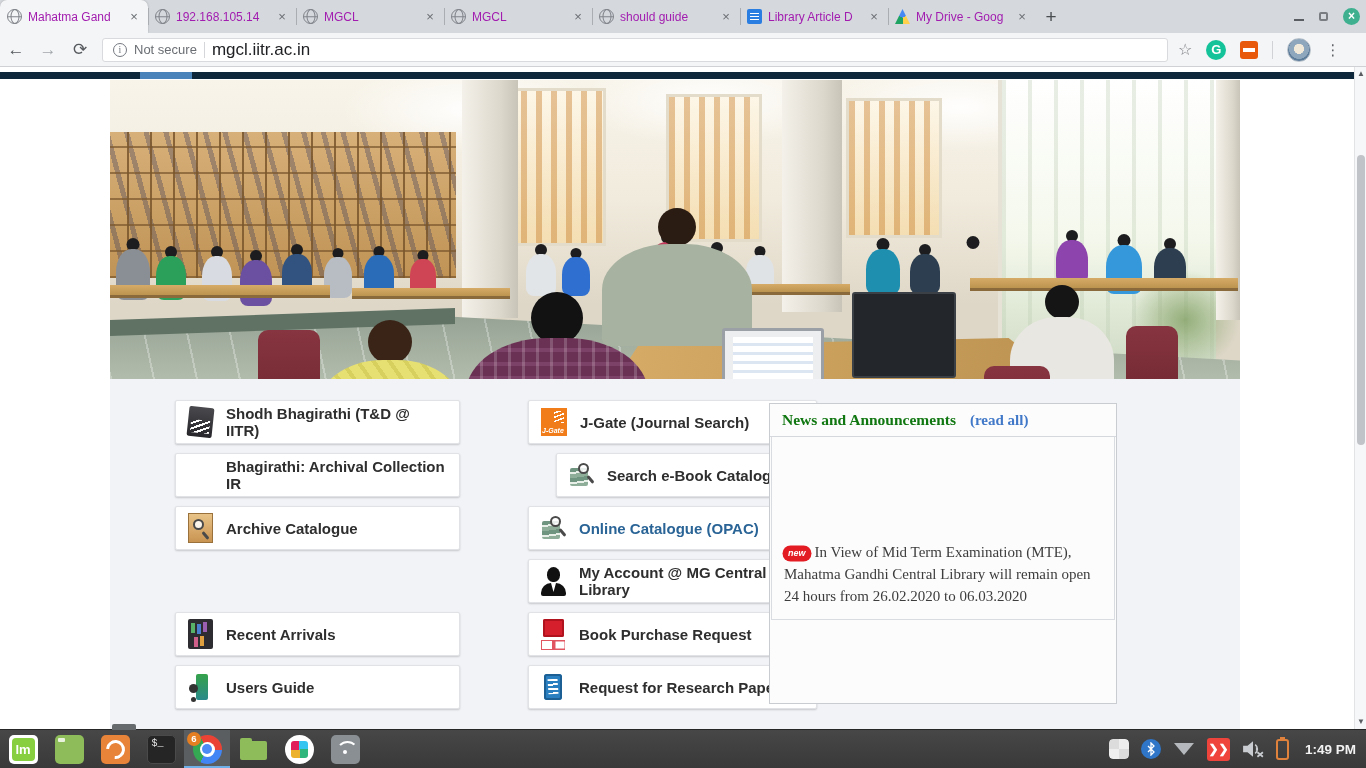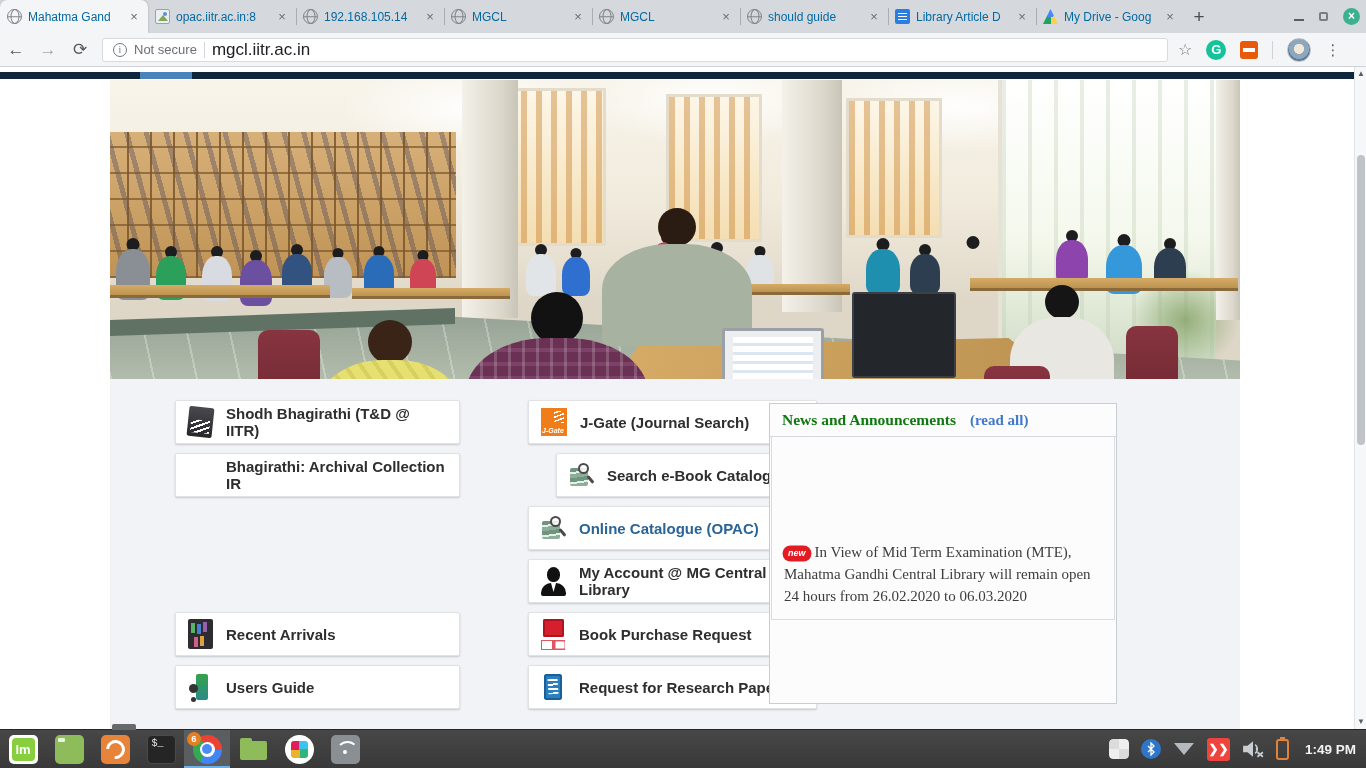--- a/index.html
+++ b/index.html
@@ -7,21 +7,21 @@
   .screen { position:relative; width:1366px; height:768px; overflow:hidden;
             background:#fff; font-family:"Liberation Sans", sans-serif; }
 
   
   .tabstrip { position:absolute; left:0; top:0; width:1366px; height:33px;
               background:#d5d9de; display:flex; align-items:flex-end; }
   .tab { position:relative; width:148px; height:33px; display:flex; align-items:center;
          padding:0 7px; gap:6px; cursor:pointer; }
   .tab .sep { position:absolute; left:0; top:8px; width:1px; height:17px; background:#aaaeb3; }
   .tab.active { background:#f4f5f6; border-radius:7px 7px 0 0; box-shadow:0 0 2px rgba(0,0,0,.25); }
-  .tab .title { flex:1; font-size:12px; color:#0369a1; white-space:nowrap; overflow:hidden; }
+  .tab .title { flex:1; font-size:12px; color:#a21caf; white-space:nowrap; overflow:hidden; }
   .tab-close { width:14px; height:14px; line-height:13px; text-align:center; color:#6a6e73;
                font-size:13px; border-radius:50%; }
   .tab-close::before { content:"×"; }
   .newtab { width:30px; height:33px; font-size:19px; color:#4a4d50; display:flex;
             align-items:center; justify-content:center; }
   .wctrl { position:absolute; top:0; right:6px; height:33px; display:flex; align-items:center; gap:15px; }
   .wc-min { width:10px; height:2px; background:#5a5e62; margin-top:6px;}
   .wc-rest { width:9px; height:9px; border:2px solid #7a7e83; border-radius:2px;}
   .wc-close { width:17px; height:17px; border-radius:50%; background:#3eb08f; color:#fff;
               font-size:12px; line-height:16px; text-align:center; font-weight:bold;}
@@ -253,25 +253,20 @@
 
 <div class="screen">
 
   <div class="tabstrip">
     <div class="tab active">
       <span class="fav fav-globe"></span>
       <span class="title">Mahatma Gand</span>
       <span class="tab-close"></span>
     </div>
     <div class="tab">
-      <span class="fav fav-image"></span>
-      <span class="title">opac.iitr.ac.in:8</span>
-      <span class="tab-close"></span>
-    </div>
-    <div class="tab">
         <span class="sep"></span>
       <span class="fav fav-globe"></span>
       <span class="title">192.168.105.14</span>
       <span class="tab-close"></span>
     </div>
     <div class="tab">
         <span class="sep"></span>
       <span class="fav fav-globe"></span>
       <span class="title">MGCL</span>
       <span class="tab-close"></span>
@@ -457,20 +452,26 @@
 
     </div>
 
     <div class="card" style="left:175px; top:333px;">
       <span class="icn i-thesis"></span>
       <span class="label">Shodh Bhagirathi (T&amp;D @ IITR)</span>
       </div>
     <div class="card" style="left:175px; top:386px;">
       <span class="icn"><span class="icn i-archbox"></span></span>
       <span class="label">Bhagirathi: Archival Collection IR</span>
+      </div>
+    <div class="card" style="left:175px; top:439px;">
+      <span class="icn i-archsearch">
+          <span class="mag"></span>
+        </span>
+      <span class="label">Archive Catalogue</span>
       </div>
     <div class="card" style="left:175px; top:545px;">
       <span class="icn i-shelf"></span>
       <span class="label">Recent Arrivals</span>
       </div>
     <div class="card" style="left:175px; top:598px;text-align:center;">
       <span class="icn i-userkiosk"></span>
       <span class="label">Users Guide</span>
       </div>
 

